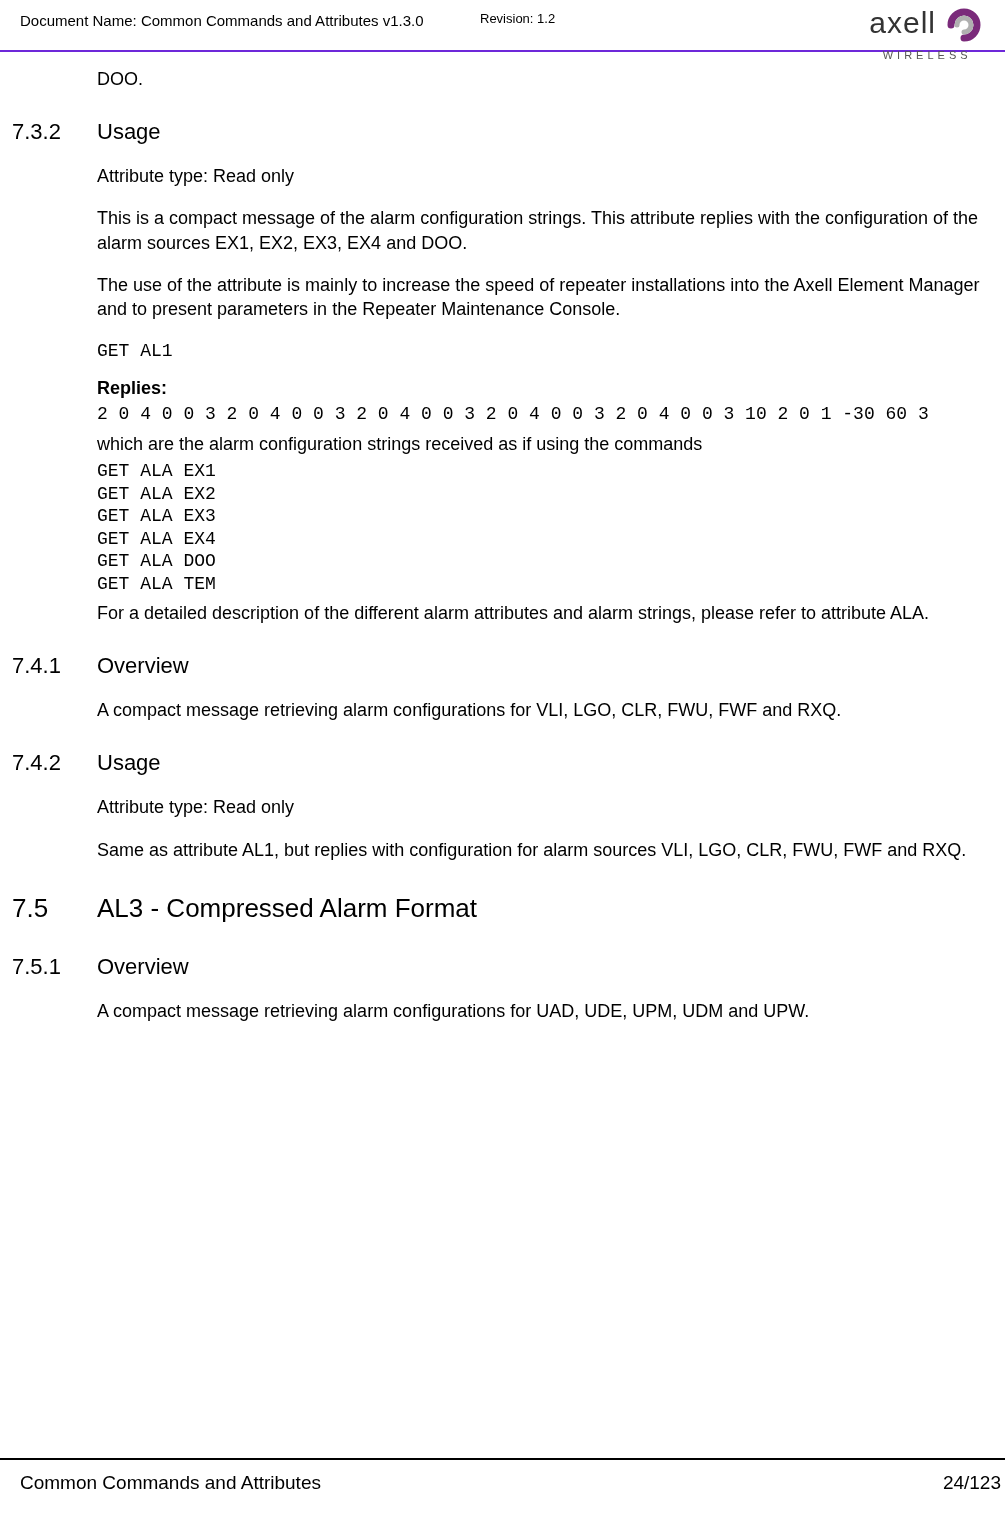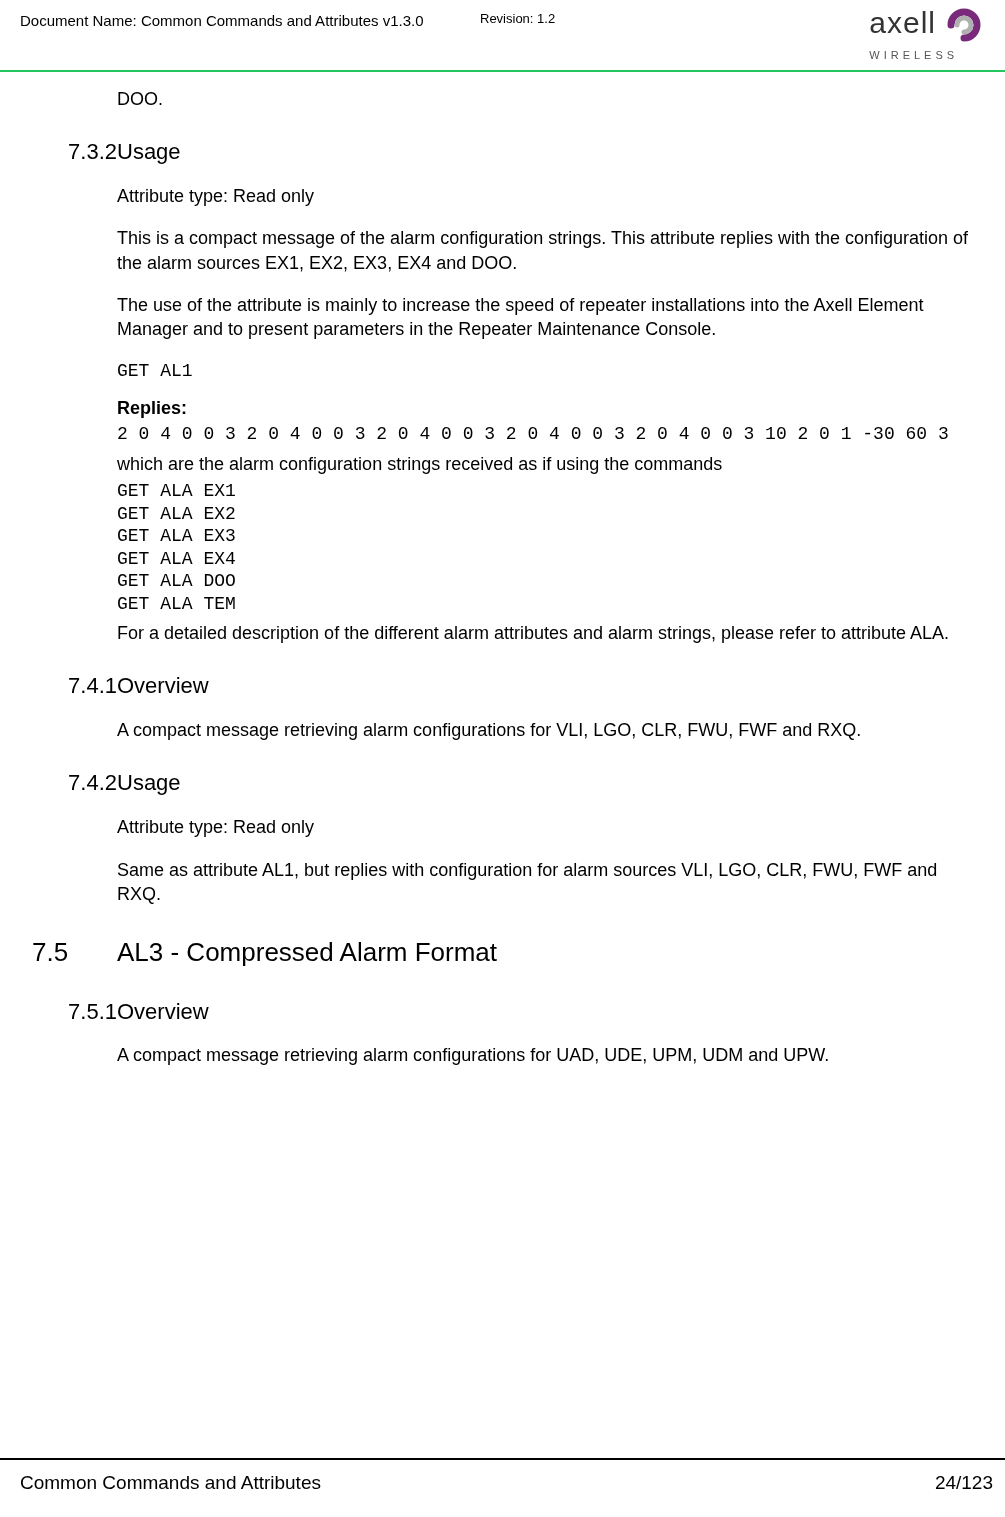--- a/index.html
+++ b/index.html
@@ -12,23 +12,23 @@
       width: 1005px;
       height: 1517px;
       position: relative;
       padding: 0;
     }
     .header {
       display: flex;
       justify-content: space-between;
       align-items: flex-start;
       padding: 8px 20px 0 20px;
-      border-bottom: 2px solid #22c55e;
+      border-bottom: 2px solid #6d28d9;
       margin-bottom: 15px;
-      height: 72px;
+      height: 52px;
     }
     .header-left {
       font-size: 15px;
       padding-top: 2px;
     }
     .header-center {
       font-size: 13px;
       padding-top: 2px;
       position: absolute;
       left: 480px;
@@ -43,30 +43,30 @@
       font-size: 30px;
       font-weight: 300;
       letter-spacing: 1px;
       color: #333;
     }
     .logo-sub {
       font-family: Arial, sans-serif;
       font-size: 11px;
       letter-spacing: 4px;
       color: #555;
-      text-align: left;
+      text-align: center;
       margin-top: -5px;
     }
     .logo-swirl {
       display: inline-block;
       vertical-align: middle;
       margin-left: 2px;
     }
     .content {
-      padding: 0 20px 0 32px;
+      padding: 0 20px 0 12px;
     }
     .body-text {
       margin-left: 85px;
       margin-bottom: 18px;
       font-size: 18px;
       line-height: 1.35;
     }
     .section-row {
       display: flex;
       align-items: baseline;
@@ -81,21 +81,20 @@
     }
     .section-title {
       font-size: 26px;
       font-weight: normal;
     }
     .subsection-row {
       display: flex;
       align-items: baseline;
       margin-top: 26px;
       margin-bottom: 16px;
-      text-align: right;
     }
     .subsection-num {
       font-size: 22px;
       width: 85px;
       flex-shrink: 0;
       font-weight: normal;
     }
     .subsection-title {
       font-size: 22px;
       font-weight: normal;
@@ -114,21 +113,21 @@
       white-space: pre;
       line-height: 1.25;
       margin-bottom: 6px;
     }
     .footer {
       position: absolute;
       bottom: 20px;
       left: 0;
       right: 0;
       border-top: 2px solid #000;
-      padding: 10px 12px 0 20px;
+      padding: 10px 4px 0 20px;
       display: flex;
       justify-content: space-between;
       font-size: 19px;
     }
   </style>
 </head>
 <body>
 
 <div class="header">
   <div class="header-left">Document Name: Common Commands and Attributes v1.3.0</div>

